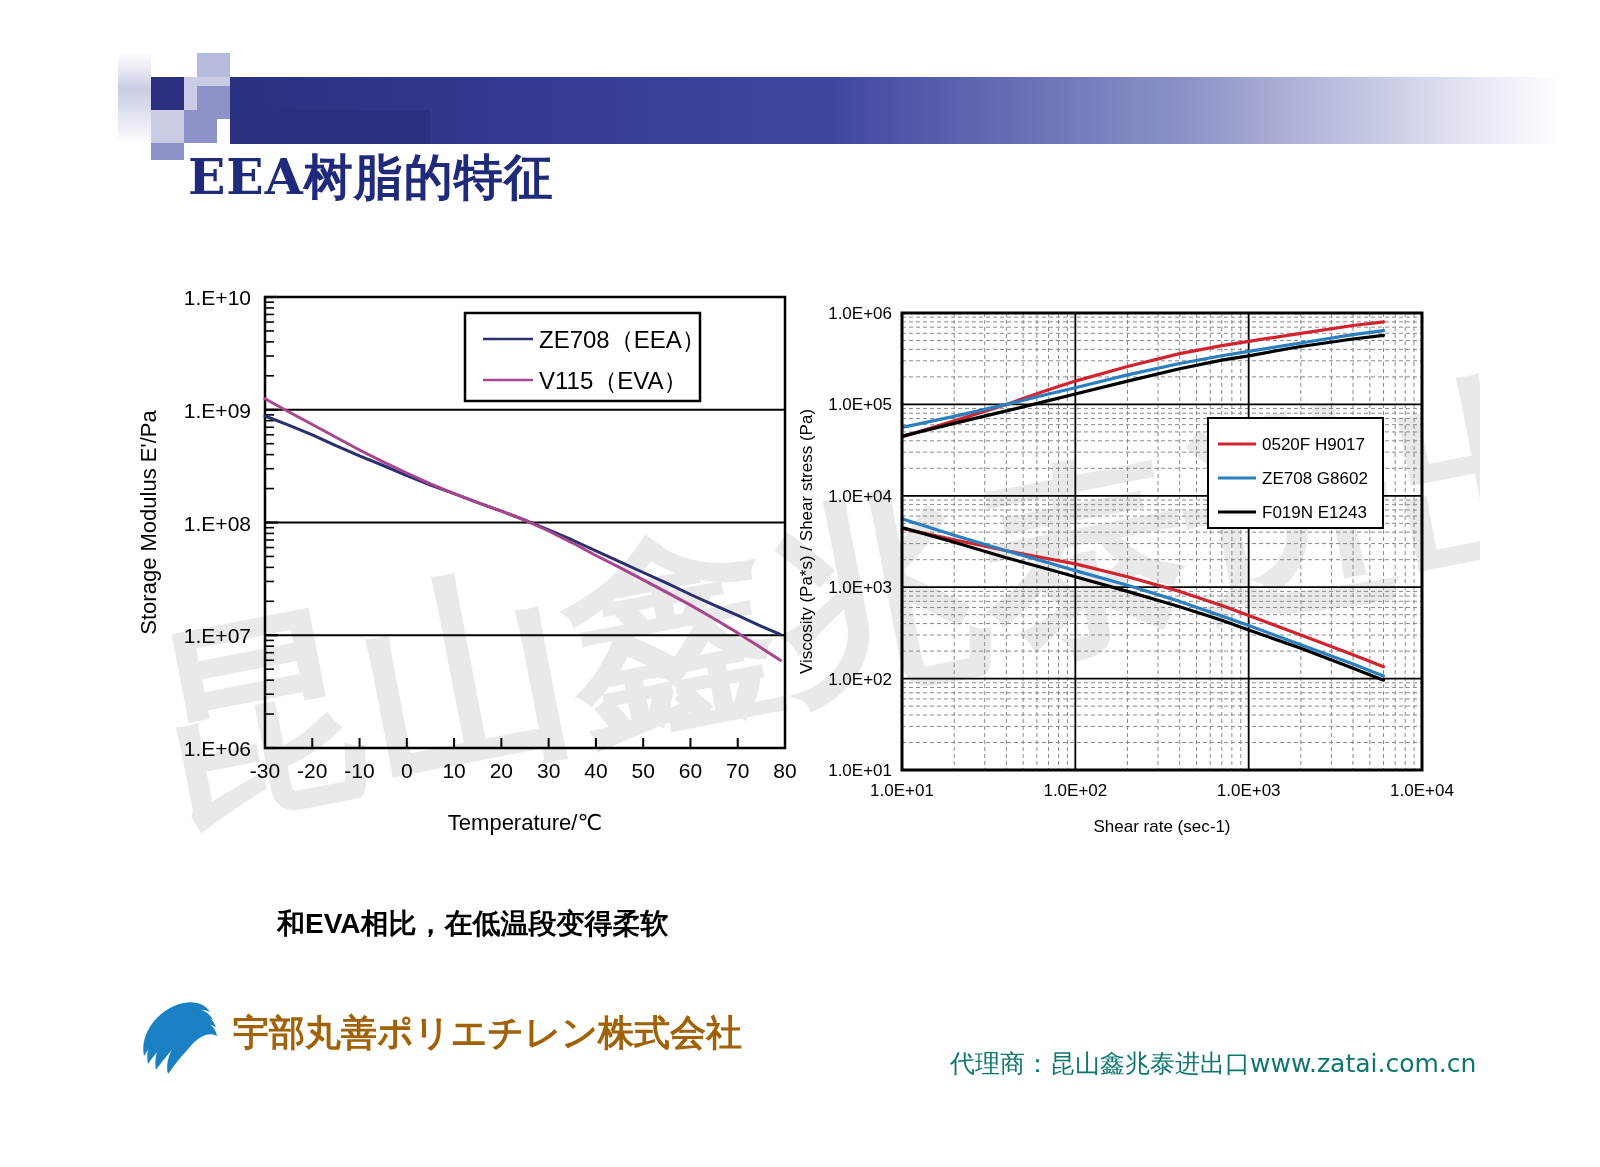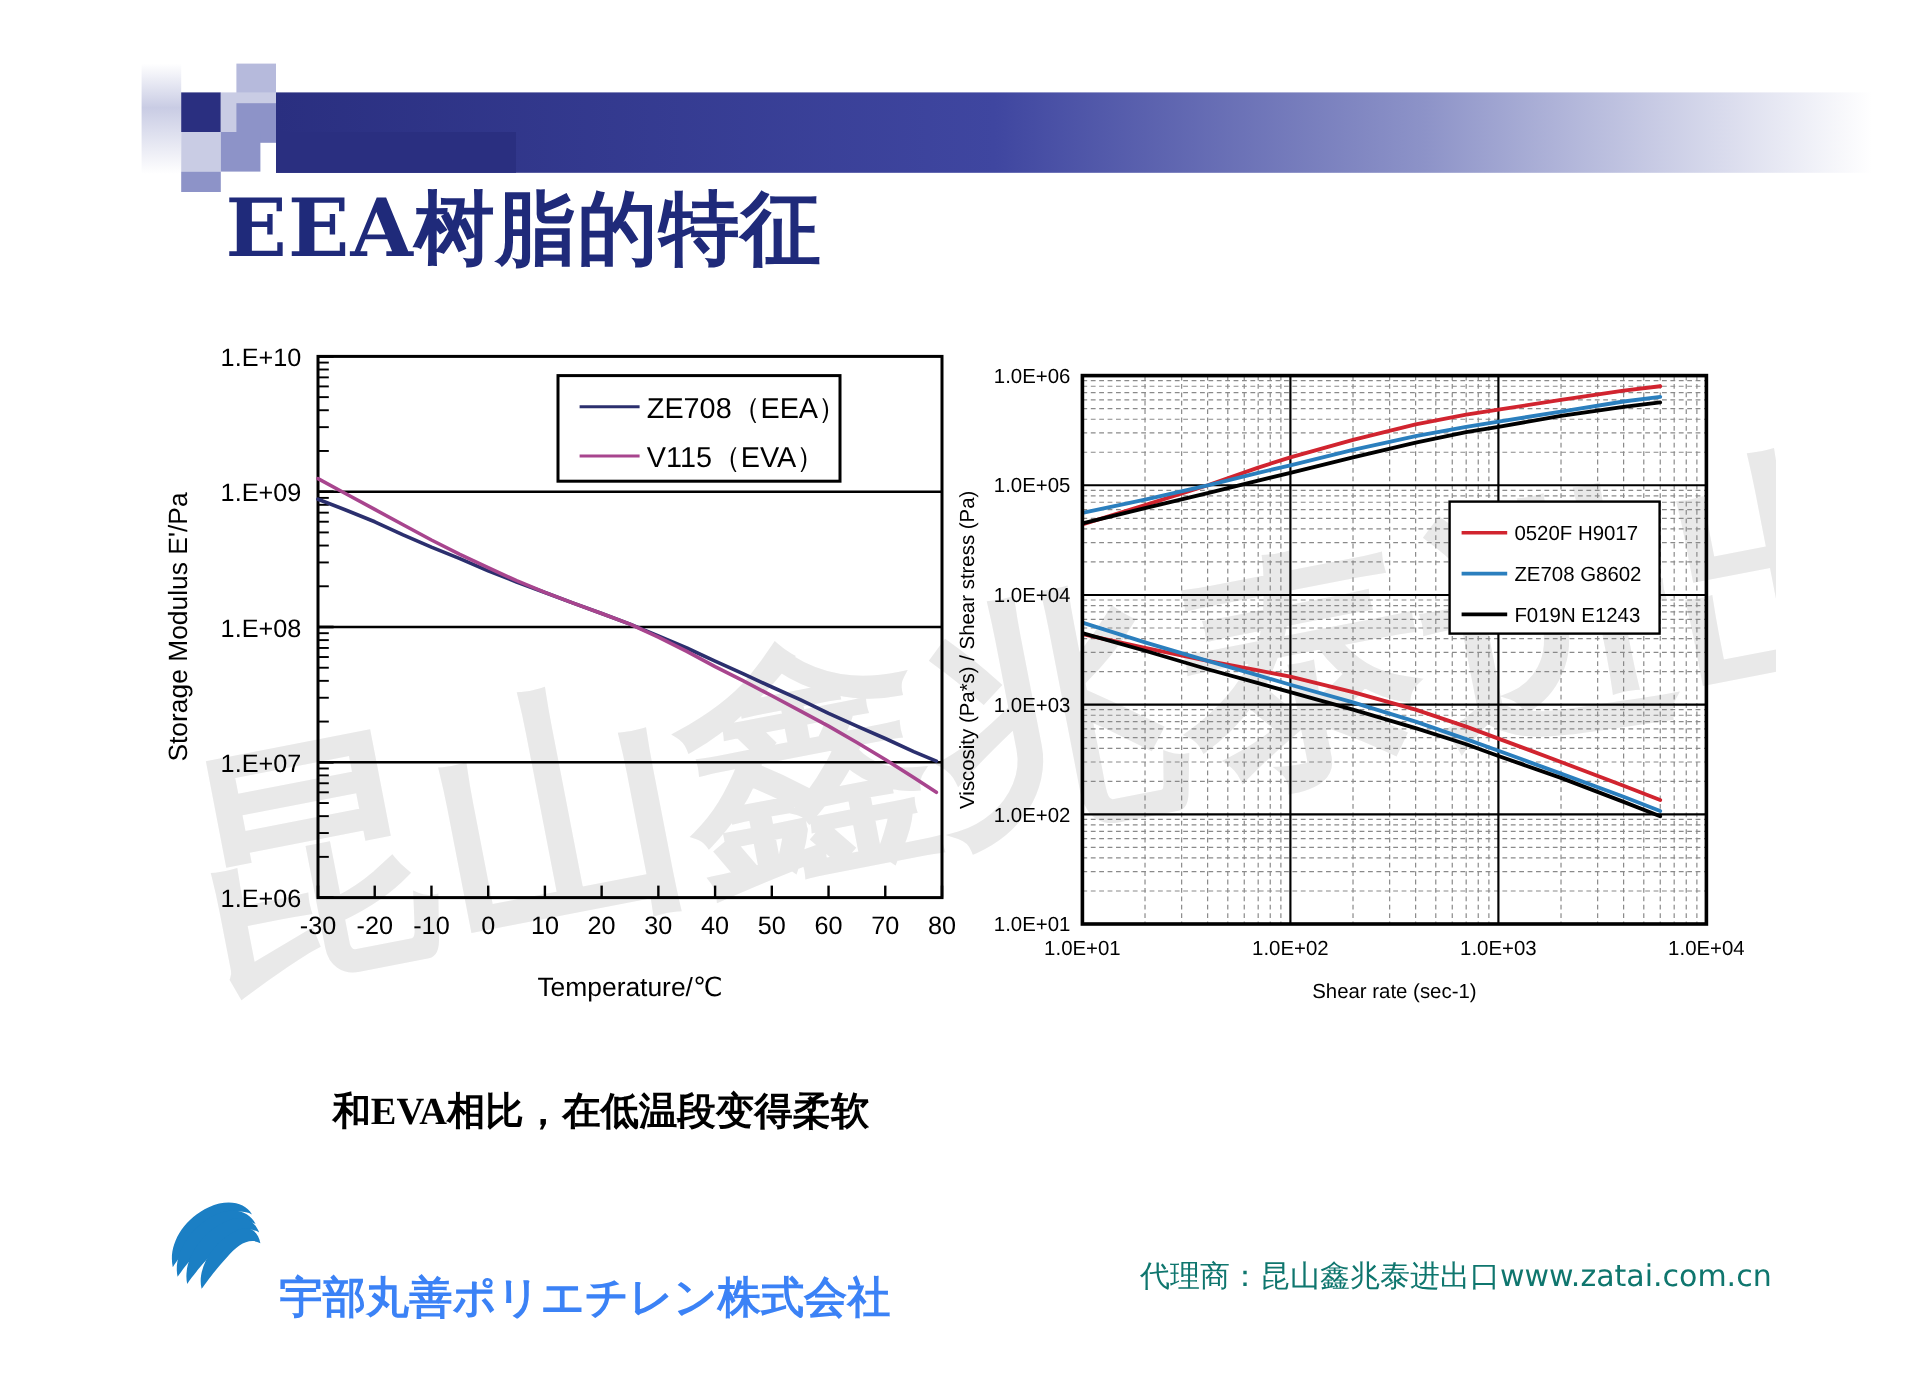--- a/index.html
+++ b/index.html
@@ -10,21 +10,21 @@
   }
   .slide{position:absolute;left:0;top:0;width:1600px;height:1167px;}
 
   
   #header-decoration{position:absolute;left:0;top:0;width:1600px;height:160px;}
 
   
   #page-title{
     position:absolute;left:188px;top:145px;
     font-family:"DejaVu Serif","Liberation Serif",serif;
-    font-size:67px;font-weight:bold;color:#1F2A7A;
+    font-size:49px;font-weight:bold;color:#1F2A7A;
     letter-spacing:1px;white-space:nowrap;
   }
 
   
   #watermark{
     position:absolute;left:120px;top:240px;width:1360px;height:660px;
     pointer-events:none;overflow:hidden;
   }
   #watermark span{
     position:absolute;color:#E9E9E9;
@@ -33,32 +33,32 @@
     transform:rotate(-11deg);transform-origin:left top;
     left:10px;top:360px;
   }
 
   
   .chart{position:absolute;}
   .chart svg{display:block;}
 
   
   .caption{
-    position:absolute;font-family:Liberation Serif, serif;
-    font-size:32px;font-weight:bold;color:#000;white-space:nowrap;
+    position:absolute;font-family:Liberation Sans, sans-serif;
+    font-size:28px;font-weight:bold;color:#000;white-space:nowrap;
   }
   #caption-left{left:277px;top:905px;}
   #caption-right{left:930px;top:905px;}
 
   
   #footer-logo{position:absolute;left:138px;top:1000px;}
   #company-name{
     position:absolute;left:233px;top:1009px;
     font-family:"DejaVu Sans","Liberation Sans",sans-serif;
-    font-size:36px;font-weight:bold;color:#3b82f6;white-space:nowrap;margin-top:48px;
+    font-size:36px;font-weight:bold;color:#a16207;white-space:nowrap;
   }
   #agent-line{
     position:absolute;left:950px;top:1047px;
     font-family:"DejaVu Sans","Liberation Sans",sans-serif;
     font-size:25px;color:#0f766e;white-space:nowrap;
   }
 
   
   text{font-family:"Liberation Sans","DejaVu Sans",sans-serif;fill:#000;}
   .ax-lab{font-size:21px;}

